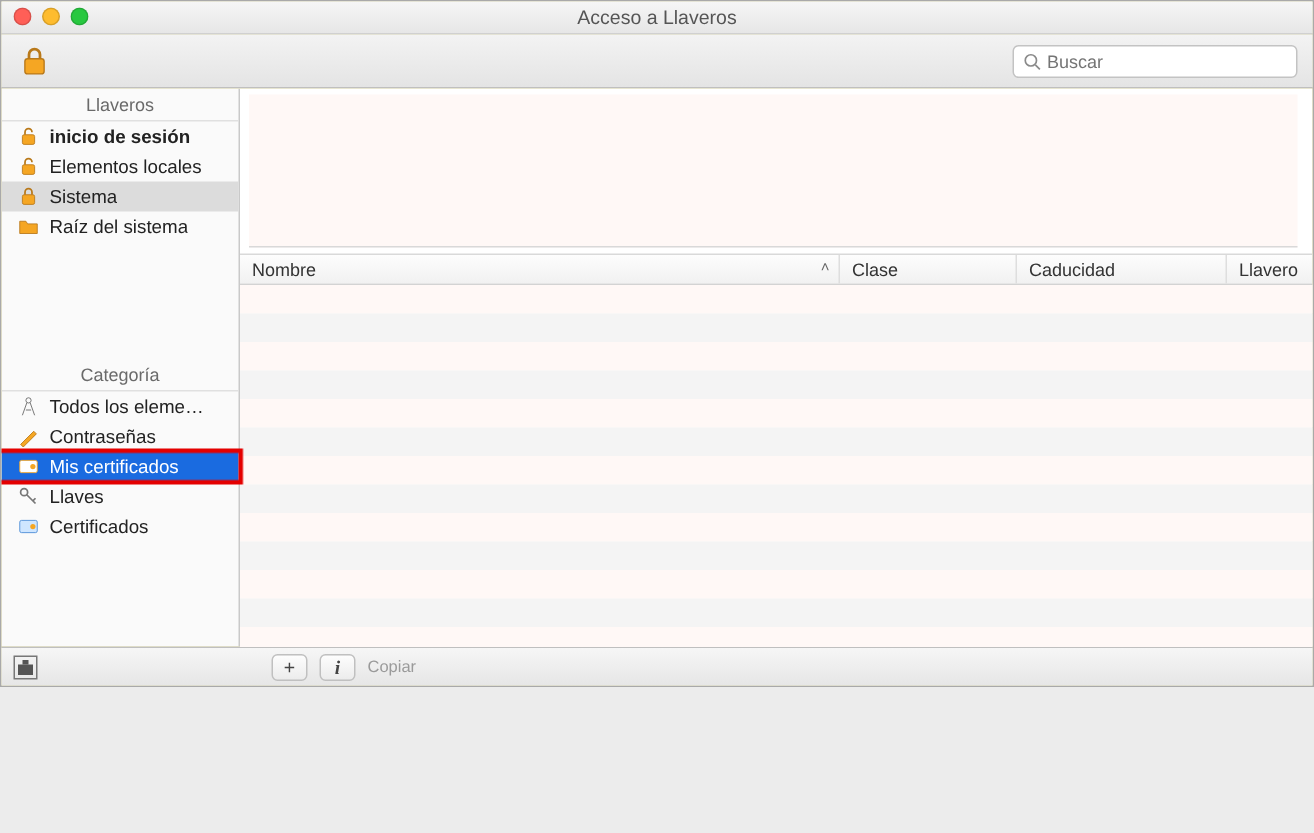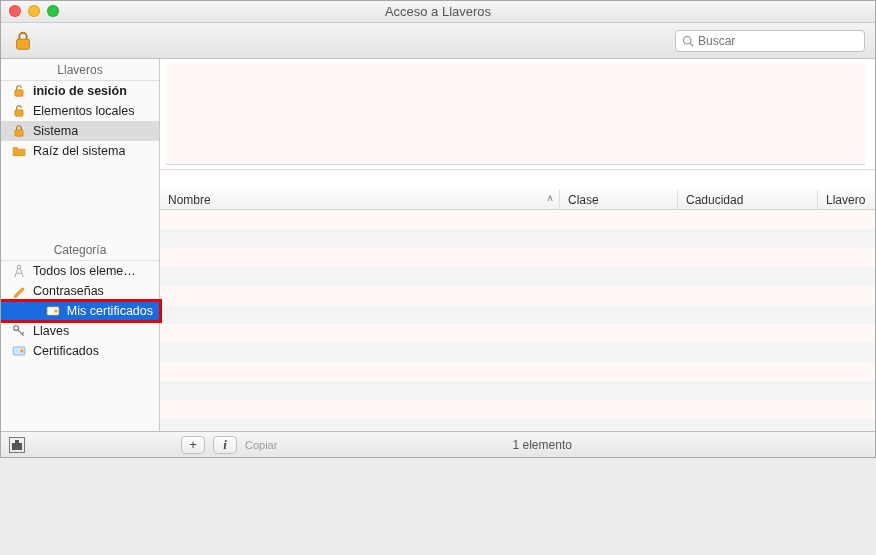--- a/index.html
+++ b/index.html
@@ -34,31 +34,31 @@
   .section-header { text-align: center; font-size: 12px; color: #6a6a6a; padding: 4px 0 3px; border-bottom: 1px solid #e0e0e0; }
   .list { display: flex; flex-direction: column; }
   .item { display: flex; align-items: center; gap: 6px; padding: 2px 6px 2px 10px; height: 20px; cursor: default; }
   .item .ic { width: 16px; height: 16px; display: flex; align-items: center; justify-content: center; }
   .item.selected-gray { background: #dcdcdc; }
   .item.selected-blue { background: #1a6be0; color: #fff; }
   .item.selected-blue .lbl { color: #fff; }
   .item.bold .lbl { font-weight: 600; }
   .lbl { font-size: 12.5px; color: #222; white-space: nowrap; overflow: hidden; text-overflow: ellipsis; }
   .sidebar .grow { flex: 1; }
-  .highlight-box { position: relative; justify-content: flex-end; }
+  .highlight-box { position: relative; }
   .highlight-box::after { content:""; position:absolute; left:-3px; right:-3px; top:-2px; bottom:-2px;
     border: 3px solid #e40000; pointer-events:none; }
 
   
   .main { flex: 1; display: flex; flex-direction: column; background: #fff; }
   .detail-pane { height: 102px; border-bottom: 1px solid #d9d9d9; margin: 4px 10px 0 6px;
     background: #fff8f6; }
   .table-wrap { flex: 1; display: flex; flex-direction: column; overflow: hidden; border-top: 1px solid #d9d9d9; margin-top:4px; }
   .thead { display: flex; align-items: stretch; height: 20px; font-size: 12px; color: #333;
-    background: linear-gradient(#fdfdfd,#f1f1f1); border-bottom: 1px solid #d3d3d3; margin-top: 20px; }
+    background: linear-gradient(#fdfdfd,#f1f1f1); border-bottom: 1px solid #d3d3d3; }
   .th { display: flex; align-items: center; padding: 0 8px; border-right: 1px solid #dedede; position: relative; }
   .th.sort::after { content: "˄"; font-size: 10px; color: #666; position: absolute; right: 6px; top: 3px; }
   .col-nombre { flex: 0 0 400px; }
   .col-clase  { flex: 0 0 118px; }
   .col-cad    { flex: 0 0 140px; }
   .col-llav   { flex: 1 1 auto; border-right: none; }
   .tbody { flex: 1; overflow: auto; }
   .trow { height: 19px; }
   .trow:nth-child(odd)  { background: #fff8f6; } 
   .trow:nth-child(even) { background: #f4f4f4; }
@@ -248,17 +248,16 @@
     <div class="left-icon">
       <svg width="10" height="10" viewBox="0 0 10 10">
           <rect x="0" y="3" width="10" height="7" fill="#555"></rect>
           <rect x="3" y="0" width="4" height="3" fill="#555"></rect>
         </svg>
     </div>
     <div style="flex:0 0 140px"></div>
     <div class="sbtn">+</div>
     <div class="sbtn" style="font-family:serif; font-style:italic; font-weight:bold;">i</div>
     <span class="link">Copiar</span>
-    <div class="center">1 elemento</div>
     <div style="width:60px"></div>
   </div>
 
 </div>
 
 </body></html>

